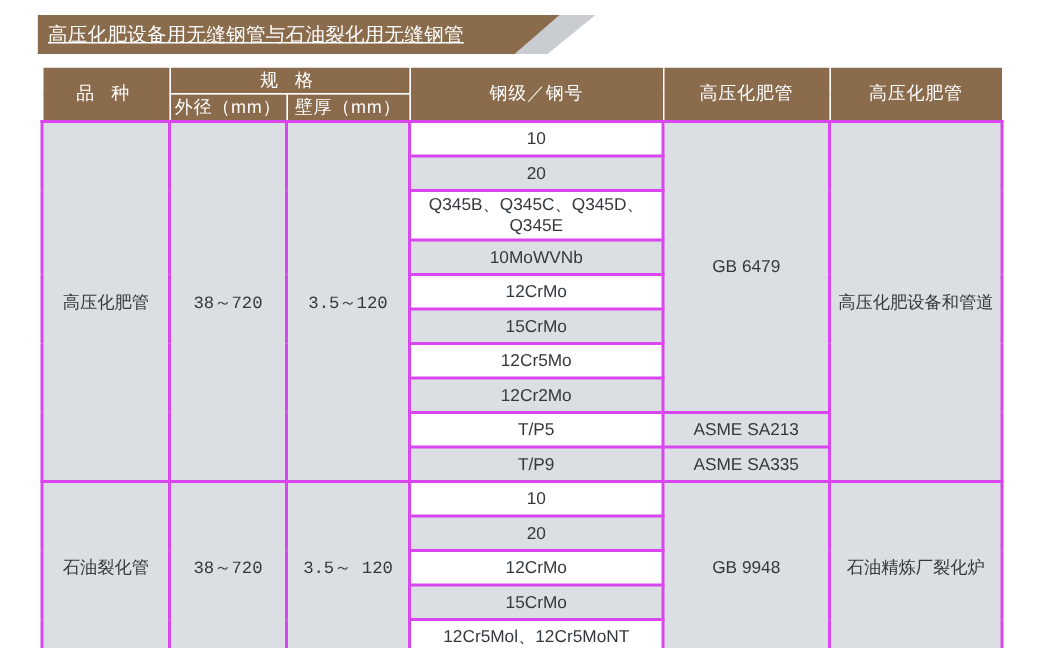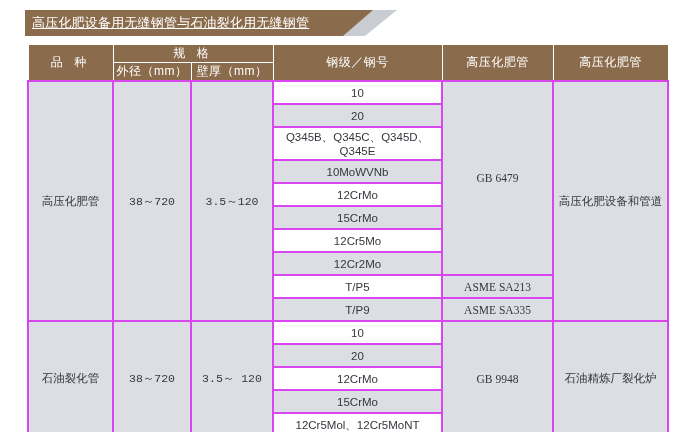--- a/index.html
+++ b/index.html
@@ -83,21 +83,21 @@
   .hdr-spaced {
     letter-spacing: 4px;
   }
   .grade-white { background: #ffffff !important; }
   .grade-gray  { background: #dbdfe3 !important; }
   .grade-cell {
     font-size: 11.5px;
     line-height: 14px;
     padding: 3px 4px;
   }
-  .std-cell, .use-cell { font-size: 11.5px; font-family: Liberation Serif, serif; }
+  .std-cell, .use-cell { font-size: 11.5px; }
   .kind-cell { font-size: 12px; font-family: Liberation Mono, monospace; }
   .spec-cell { font-size: 11.5px; font-family: Liberation Mono, monospace; }
 
   .c-kind  { width: 85px; }
   .c-od    { width: 78px; }
   .c-wt    { width: 82px; }
   .c-grade { width: 169px; }
   .c-std   { width: 111px; }
   .c-use   { width: 115px; }
 </style>

